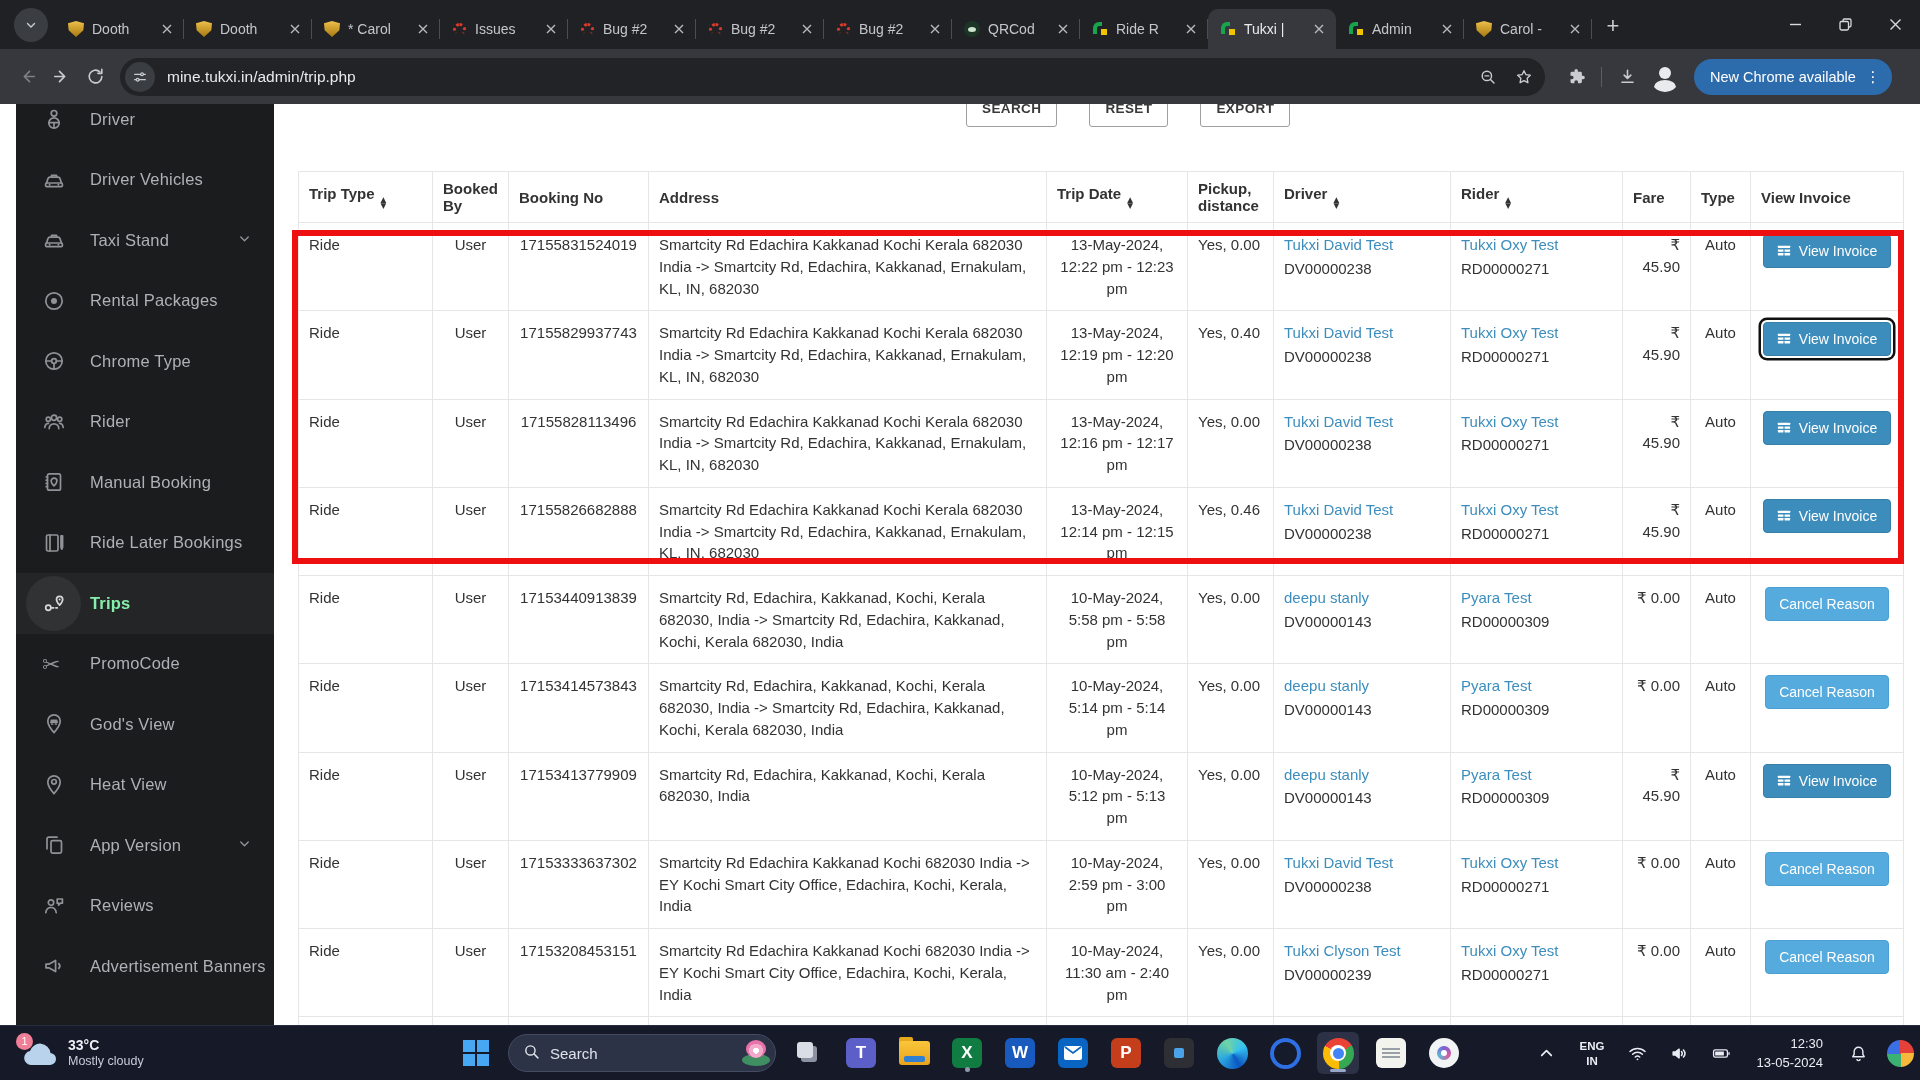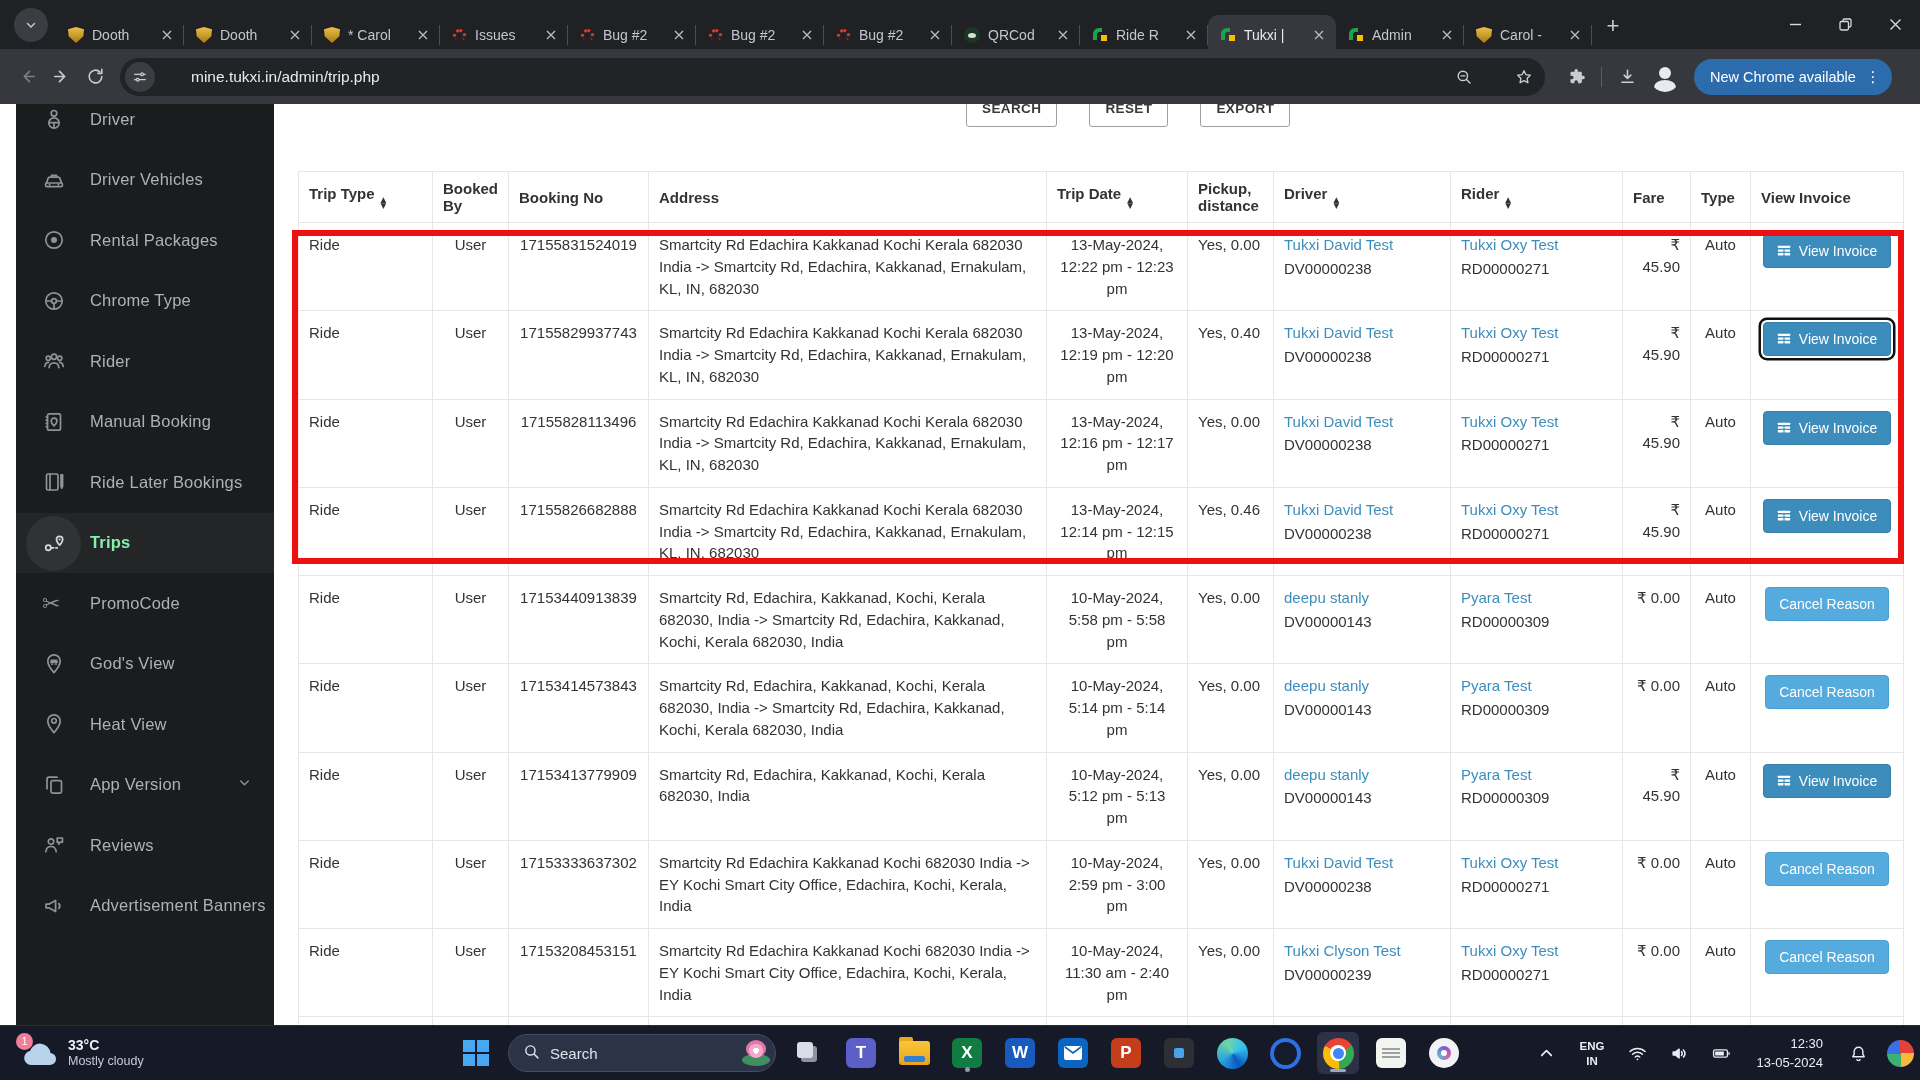--- a/index.html
+++ b/index.html
@@ -5,21 +5,21 @@
   html,body{margin:0;padding:0;background:#000;}
   *{box-sizing:border-box;}
   .screen{position:relative;width:1920px;height:1080px;overflow:hidden;
     font-family:"Liberation Sans","DejaVu Sans",sans-serif;background:#fff;}
 
   
   .tabstrip{position:absolute;left:0;top:0;width:1920px;height:49px;background:#1f2125;
     display:flex;align-items:flex-end;}
   .tab-search{width:34px;height:34px;border-radius:50%;background:#3a3d42;color:#c9ccd1;
     display:flex;align-items:center;justify-content:center;margin:0 8px 7px 14px;flex:none;}
-  .tabs{display:flex;height:34px;}
+  .tabs{display:flex;align-items:flex-end;height:34px;}
   .tab{width:128px;height:40px;display:flex;align-items:center;padding:0 8px 0 12px;
     color:#c3c7cc;font-size:14px;position:relative;flex:none;}
   .tab:not(.active)::after{content:"";position:absolute;right:0;top:10px;height:20px;
     width:1px;background:#4a4d52;}
   .tab.active{background:#36383d;border-radius:10px 10px 0 0;color:#e9eaee;height:40px;}
   .tab.active::after{display:none;}
   .tab-title{flex:1;white-space:nowrap;overflow:hidden;margin:0 4px 0 8px;
     -webkit-mask-image:linear-gradient(90deg,#000 75%,transparent);
     mask-image:linear-gradient(90deg,#000 75%,transparent);}
   .tab-close{width:18px;height:18px;border-radius:50%;display:flex;align-items:center;
@@ -43,21 +43,21 @@
   .winbtn svg{width:13px;height:13px;}
 
   
   .toolbar{position:absolute;left:0;top:49px;width:1920px;height:55px;background:#36383d;
     display:flex;align-items:center;}
   .navbtn{width:34px;height:34px;border-radius:50%;display:flex;align-items:center;
     justify-content:center;color:#c9ccd1;flex:none;}
   .navbtn.dim{color:#7d8187;}
   .navbtn svg{width:19px;height:19px;}
   .omnibox{height:38px;background:#212327;border-radius:19px;flex:none;width:1425px;
-    margin-left:8px;display:flex;align-items:center;color:#c9ccd1;gap:24px;}
+    margin-left:8px;display:flex;align-items:center;color:#c9ccd1;}
   .site-chip{width:30px;height:30px;border-radius:50%;background:#3a3d42;margin-left:5px;
     display:flex;align-items:center;justify-content:center;flex:none;}
   .site-chip svg{width:16px;height:16px;}
   .url{color:#e8eaed;font-size:15.5px;margin-left:12px;white-space:nowrap;}
   .omni-spacer{flex:1;}
   .omni-ic{width:30px;height:30px;display:flex;align-items:center;justify-content:center;
     color:#c9ccd1;margin-right:6px;flex:none;}
   .omni-ic svg{width:18px;height:18px;}
   .tb-right{display:flex;align-items:center;margin-left:14px;}
   .tb-ic{width:34px;height:34px;display:flex;align-items:center;justify-content:center;
@@ -417,20 +417,33 @@
                 <path d="M4.5 15.2l1.4-4.4c.3-1 1.2-1.6 2.2-1.6h7.8c1 0 1.9.6 2.2 1.6l1.4 4.4"></path>
                 <rect x="3.6" y="15" width="16.8" height="3.6" rx="1.2"></rect>
                 <circle cx="7.6" cy="16.8" r="1" fill="currentColor" stroke="none"></circle>
                 <circle cx="16.4" cy="16.8" r="1" fill="currentColor" stroke="none"></circle>
                 <path d="M9.5 9V7.4h5V9"></path>
               </svg></span>
             <span class="lbl">Driver Vehicles</span>
           </div>
           <div class="side-item">
             <span class="ic"><svg viewBox="0 0 24 24" fill="none" stroke="currentColor" stroke-width="1.7" stroke-linecap="round" stroke-linejoin="round">
+                <path d="M4.5 15.2l1.4-4.4c.3-1 1.2-1.6 2.2-1.6h7.8c1 0 1.9.6 2.2 1.6l1.4 4.4"></path>
+                <rect x="3.6" y="15" width="16.8" height="3.6" rx="1.2"></rect>
+                <circle cx="7.6" cy="16.8" r="1" fill="currentColor" stroke="none"></circle>
+                <circle cx="16.4" cy="16.8" r="1" fill="currentColor" stroke="none"></circle>
+                <path d="M9.5 9V7.4h5V9"></path>
+              </svg></span>
+            <span class="lbl">Taxi Stand</span>
+            <span class="chev"><svg viewBox="0 0 24 24" fill="none" stroke="currentColor" stroke-width="2.2" stroke-linecap="round" stroke-linejoin="round">
+                <path d="M6 9.5l6 6 6-6"></path>
+              </svg></span>
+          </div>
+          <div class="side-item">
+            <span class="ic"><svg viewBox="0 0 24 24" fill="none" stroke="currentColor" stroke-width="1.7" stroke-linecap="round" stroke-linejoin="round">
                 <circle cx="12" cy="12" r="8.2"></circle>
                 <circle cx="12" cy="12" r="3" fill="currentColor" stroke="none"></circle>
               </svg></span>
             <span class="lbl">Rental Packages</span>
           </div>
           <div class="side-item">
             <span class="ic"><svg viewBox="0 0 24 24" fill="none" stroke="currentColor" stroke-width="1.7" stroke-linecap="round" stroke-linejoin="round">
                 <circle cx="12" cy="12" r="8.2"></circle>
                 <circle cx="12" cy="12" r="2.4"></circle>
                 <path d="M3.9 12h5.7M14.4 12h5.7M12 14.4V20"></path>

